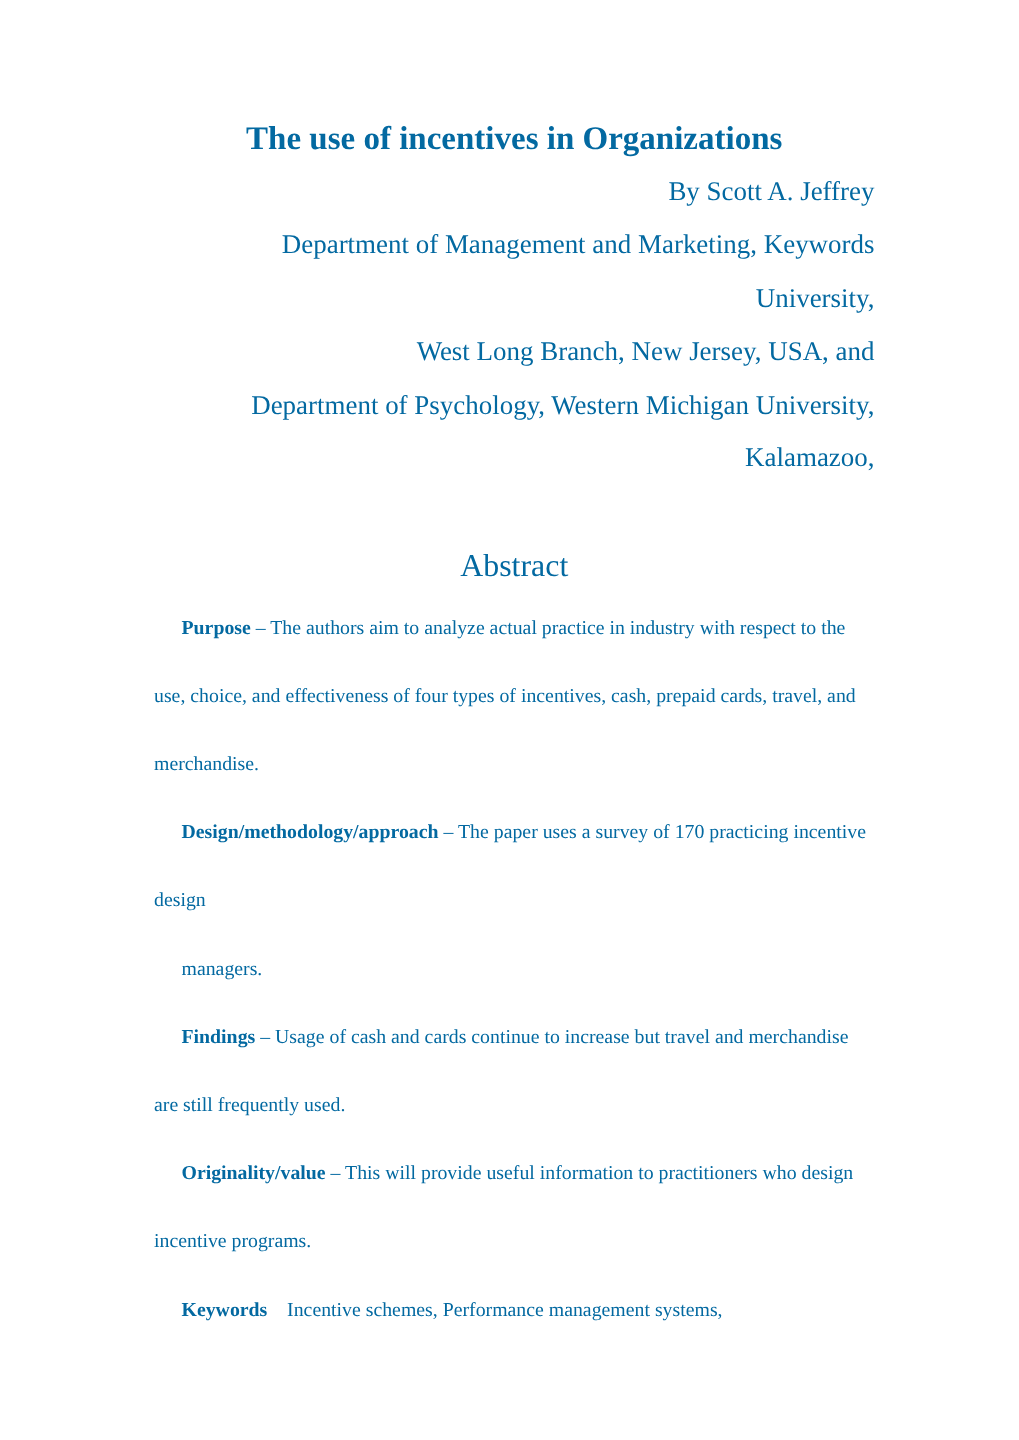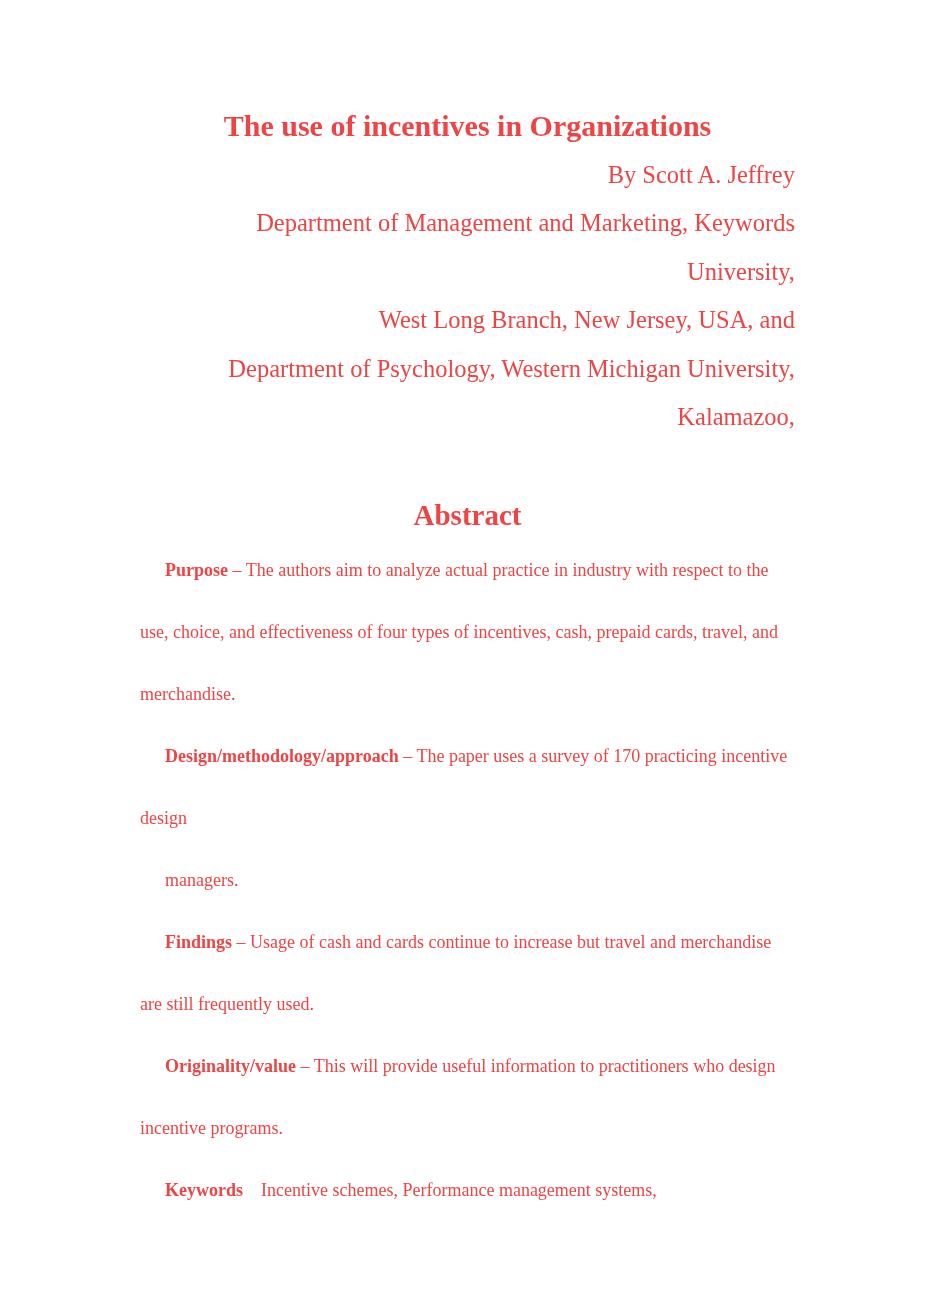--- a/index.html
+++ b/index.html
@@ -2,21 +2,21 @@
 <html><head>
 <meta charset="utf-8">
 <style>
   * { margin: 0; padding: 0; box-sizing: border-box; }
   html, body { background: #ffffff; }
   .page {
     position: relative;
     width: 926px;
     height: 1309px;
     background: #ffffff;
-    color: #ef4444;
+    color: #0369a1;
     font-family: "Liberation Serif", serif;
     overflow: hidden;
   }
   .content {
     margin-left: 140px;
     width: 655px;
     padding-top: 102px;
   }
   .title {
     font-size: 30px;
@@ -26,21 +26,21 @@
   }
   .byline-line {
     font-size: 24.5px;
     font-weight: normal;
     text-align: right;
     line-height: 48.5px;
   }
   .abstract-heading {
     margin-top: 49px;
     font-size: 29px;
-    font-weight: bold;
+    font-weight: normal;
     text-align: center;
     line-height: 48.5px;
   }
   .para {
     font-size: 18px;
     line-height: 62px;
     text-indent: 25px;
     text-align: left;
   }
   .para .lead {

